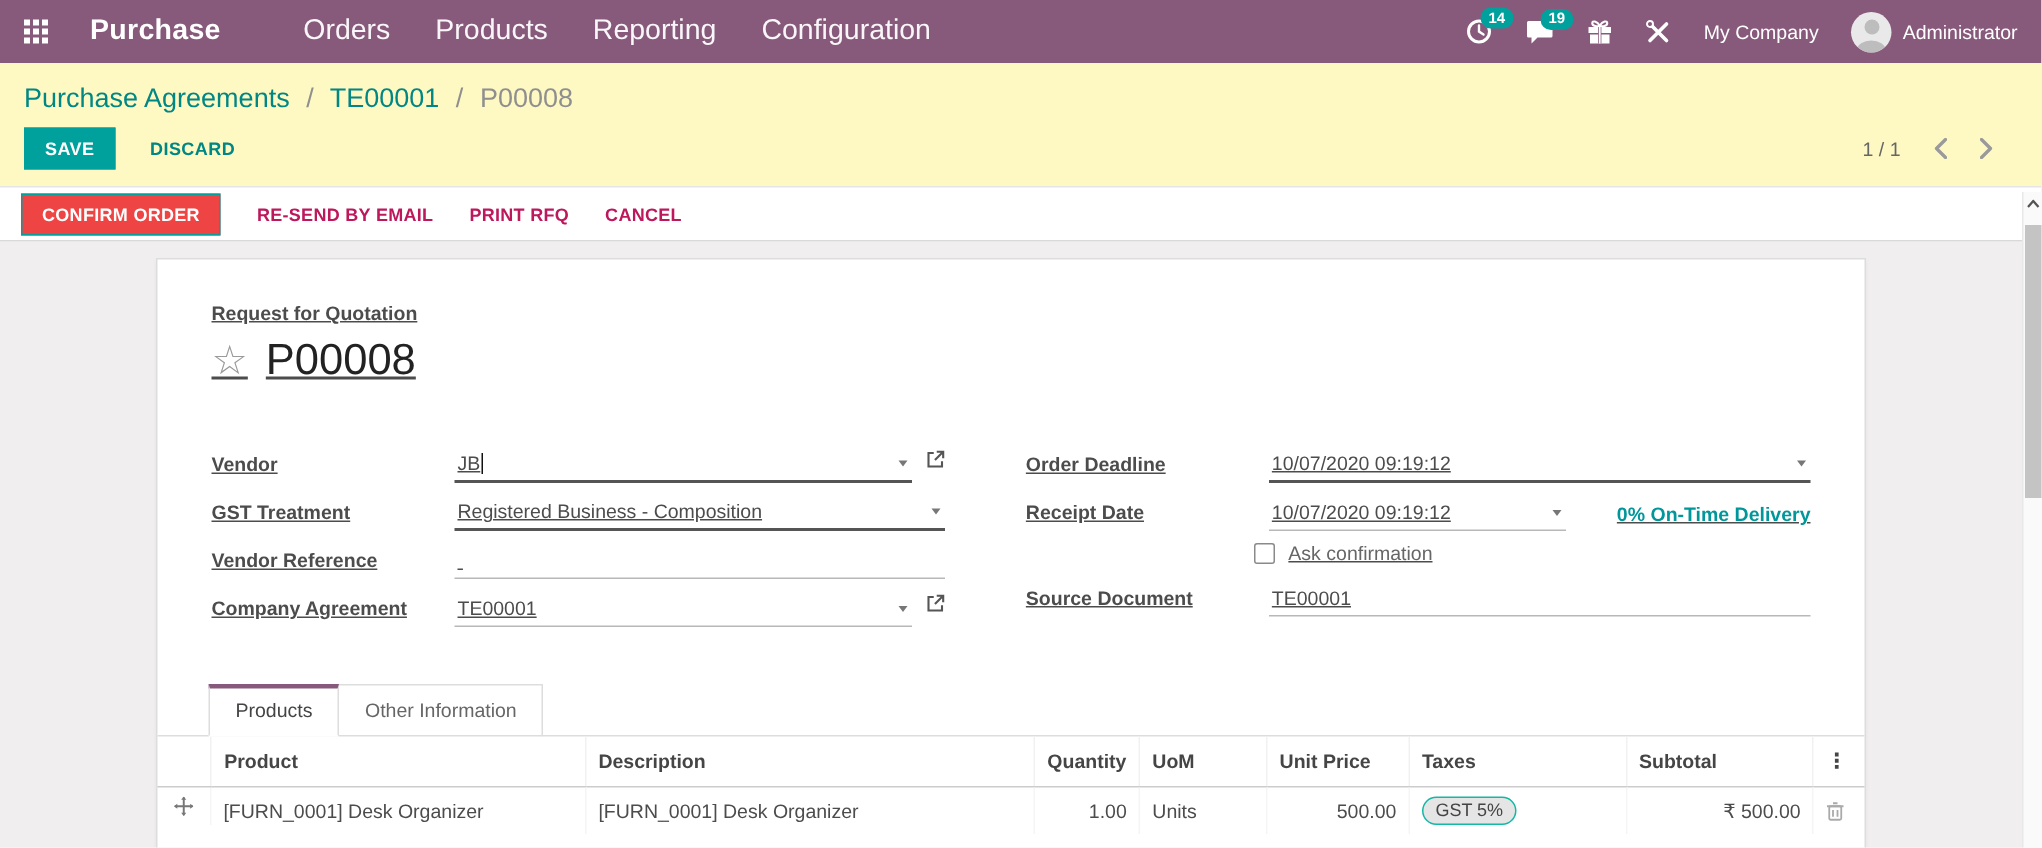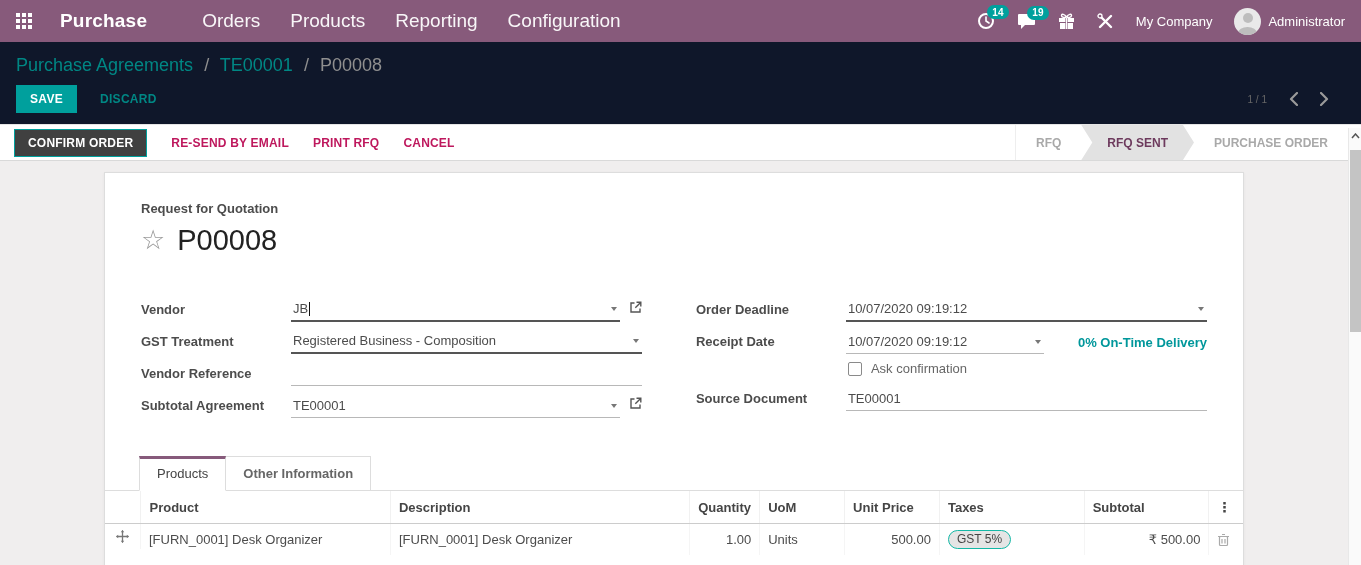--- a/index.html
+++ b/index.html
@@ -16,82 +16,82 @@
   .nav-right { margin-left:auto; display:flex; align-items:center; gap:22px; font-size:13px; }
   .icon-wrap { position:relative; display:flex; align-items:center; cursor:pointer; }
   .badge { position:absolute; top:-7px; left:10px; background:#00A09D; color:#fff; font-size:10px; font-weight:bold;
     border-radius:9px; padding:1.5px 5.5px; line-height:1.1; }
   .avatar { width:27px; height:27px; border-radius:50%; background:#e9e9e9; position:relative; overflow:hidden; margin-right:7px; }
   .avatar .head { position:absolute; top:5px; left:8.5px; width:10px; height:10px; border-radius:50%; background:#bdbdbd; }
   .avatar .shoulders { position:absolute; bottom:-4px; left:4px; width:19px; height:12px; border-radius:50% 50% 0 0; background:#bdbdbd; }
   .user-block { display:flex; align-items:center; cursor:pointer; }
 
   
-  .control-panel { background:#0f172a; padding:13px 16px 11px 16px; }
+  .control-panel { background:#fef9c3; padding:13px 16px 11px 16px; }
   .breadcrumb { font-size:18px; }
   .breadcrumb .bc-link { color:#008784; cursor:pointer; }
   .breadcrumb .bc-sep { color:#8f8f8f; margin:0 6px; }
   .breadcrumb .bc-current { color:#8f8f8f; }
   .cp-row2 { display:flex; align-items:center; margin-top:9px; }
   .btn-save { background:#00A09D; color:#fff; font-size:12px; font-weight:bold; border:1px solid #00A09D;
     padding:6px 13px; cursor:pointer; letter-spacing:.3px; }
   .btn-discard { background:none; border:none; color:#008784; font-size:12px; font-weight:bold;
     margin-left:15px; padding:6px 8px; cursor:pointer; letter-spacing:.3px; }
   .pager { margin-left:auto; display:flex; align-items:center; gap:22px; padding-right:16px; }
-  .pager-count { font-size:10px; color:#666; }
+  .pager-count { font-size:13px; color:#666; }
   .pager-arrows { display:flex; gap:22px; }
   .pager-arrow { cursor:pointer; display:flex; align-items:center; }
 
   
   .statusbar { height:37px; background:#fff; border-top:1px solid #e5e5e5; border-bottom:1px solid #d9d9d9;
     display:flex; align-items:center; padding-left:14px; padding-right:13px; }
-  .btn-confirm { background:#404040; border:1px solid #00A09D; color:#fff; font-size:12px; font-weight:bold;
+  .btn-confirm { background:#ef4444; border:1px solid #00A09D; color:#fff; font-size:12px; font-weight:bold;
     padding:6px 13px; cursor:pointer; letter-spacing:.2px; }
   .sb-link { background:none; border:none; color:#be185d; font-size:12px; font-weight:bold;
     margin-left:24px; cursor:pointer; letter-spacing:.2px; }
   .stages { margin-left:auto; display:flex; align-items:stretch; height:100%; border-left:1px solid #eee; }
   .stage { display:flex; align-items:center; padding:0 20px; font-size:12px; font-weight:bold; color:#a9a9a9; cursor:pointer; }
   .stage.active { background:#e2e2e2; color:#6d3a5d;
     clip-path:polygon(0 0, calc(100% - 11px) 0, 100% 50%, calc(100% - 11px) 100%, 0 100%, 11px 50%);
     padding:0 26px; }
 
   
   .content { height:485px; padding-right:13px; }
   .sheet { width:1140px; margin:11px auto 0 auto; background:#fff; border:1px solid #ddd;
     box-shadow:0 1px 3px rgba(0,0,0,.05); height:600px; }
-  .sheet-pad { padding:28px 36px 0 36px; }
+  .sheet-pad { padding:28px 36px 0 36px;text-decoration:underline; }
   .doc-subtitle { font-size:13px; font-weight:bold; color:#4c4c4c; }
   .title-row { display:flex; align-items:center; margin-top:8px; gap:12px; }
   .star { font-size:27px; color:#9a9a9a; line-height:1; cursor:pointer; }
   .doc-title { font-size:29px; color:#222; font-weight:normal; }
 
   
   .form-grid { display:grid; grid-template-columns:1fr 1fr; column-gap:54px; margin-top:36px; }
   .fcol { display:flex; flex-direction:column; }
-  .frow { display:flex; align-items:flex-end; min-height:29px; margin-bottom:3px; }
+  .frow { display:flex; align-items:flex-end; min-height:29px; margin-bottom:3px;gap:12px; }
   .flabel { flex:0 0 150px; font-size:13px; font-weight:bold; color:#4c4c4c; padding-bottom:5px; }
   .fctrl { flex:1; display:flex; align-items:flex-end; }
   .fvalue { flex:1; display:flex; align-items:center; font-size:13px; color:#4c4c4c; padding:4px 0 4px 2px; }
   .u-dark { border-bottom:2px solid #555;text-align:right; }
   .u-light { border-bottom:1px solid #b8b8b8; }
   .caret-down { width:0; height:0; border-left:3.5px solid transparent; border-right:3.5px solid transparent;
     border-top:4px solid #777; margin-left:auto; margin-right:3px; cursor:pointer; flex:none; }
   .ext-link { margin-left:9px; margin-bottom:4px; cursor:pointer; flex:none; }
   .text-cursor { display:inline-block; width:1px; height:14px; background:#111; margin-left:1px; vertical-align:middle; }
   .ontime { font-size:13px; font-weight:bold; color:#00979b; margin-left:34px; padding-bottom:4px; white-space:nowrap; cursor:pointer; }
   .cb-row { display:flex; align-items:center; margin:4px 0 6px 152px; }
   .checkbox { width:14px; height:14px; border:1px solid #8a8a8a; background:#fff; border-radius:2px; cursor:pointer; flex:none; }
   .cb-label { font-size:13px; color:#666; margin-left:9px; }
   .rd-value { flex:0 0 198px; }
 
   
   .tabs { display:flex; margin-top:34px; padding-left:34px; border-bottom:1px solid #ddd; align-items:flex-end; }
   .tab { font-size:13px; padding:9px 17px; cursor:pointer; color:#666; border:1px solid transparent; position:relative; top:1px; }
   .tab.active { background:#fff; color:#444; border:1px solid #ddd; border-bottom-color:#fff; border-top:3px solid #875A7B; padding-top:7px; }
-  .tab.inactive { border:1px solid #ddd; border-left:none; border-bottom-color:transparent;font-weight:bold; }
+  .tab.inactive { border:1px solid #ddd; border-left:none; border-bottom-color:transparent; }
 
   
   table.olist { width:100%; border-collapse:collapse; font-size:13px; }
   .olist th { font-weight:bold; color:#454545; text-align:left; padding:8px 8px; border-bottom:1px solid #ccc; border-right:1px solid #f1f1f1; }
   .olist td { padding:6px 8px; color:#4c4c4c; border-right:1px solid #f5f5f5; }
   .olist th:last-child, .olist td:last-child { border-right:none; }
   .num { text-align:right; }
   .col-handle { width:36px; } .col-product { width:250px; } .col-desc { width:300px; }
   .col-qty { width:70px; } .col-uom { width:85px; } .col-price { width:95px; }
   .col-taxes { width:145px; } .col-subtotal { width:125px; } .col-actions { width:34px; }
@@ -199,25 +199,20 @@
       </div>
     </div>
   </div>
 </div>
 
 <div class="statusbar">
   <button class="btn-confirm">CONFIRM ORDER</button>
   <button class="sb-link">RE-SEND BY EMAIL</button>
   <button class="sb-link">PRINT RFQ</button>
   <button class="sb-link">CANCEL</button>
-  <div class="stages">
-    <div class="stage">RFQ</div>
-    <div class="stage active">RFQ SENT</div>
-    <div class="stage">PURCHASE ORDER</div>
-  </div>
 </div>
 
 <div class="content">
   <div class="sheet">
     <div class="sheet-pad">
       <div class="doc-subtitle">Request for Quotation</div>
       <div class="title-row">
         <span class="star">☆</span>
         <h1 class="doc-title">P00008</h1>
       </div>
@@ -252,21 +247,21 @@
           </div>
           <div class="frow">
             <div class="flabel">Vendor Reference</div>
             <div class="fctrl">
               <div class="fvalue u-light">
                 <span></span>&nbsp;
               </div>
             </div>
           </div>
           <div class="frow">
-            <div class="flabel">Subtotal Agreement</div>
+            <div class="flabel">Company Agreement</div>
             <div class="fctrl">
               <div class="fvalue u-light">
                 <span>TE00001</span>
                 <span class="caret-down"></span>
               </div>
               <span class="ext-link">
                 <svg width="13" height="13" viewBox="0 0 13 13">
                     <path d="M5.5 2H2v9h9V7.5" fill="none" stroke="#555" stroke-width="1.4"></path>
                     <path d="M7.5 1.2h4.3v4.3M11.6 1.4L6.3 6.7" fill="none" stroke="#555" stroke-width="1.4"></path>
                   </svg>

